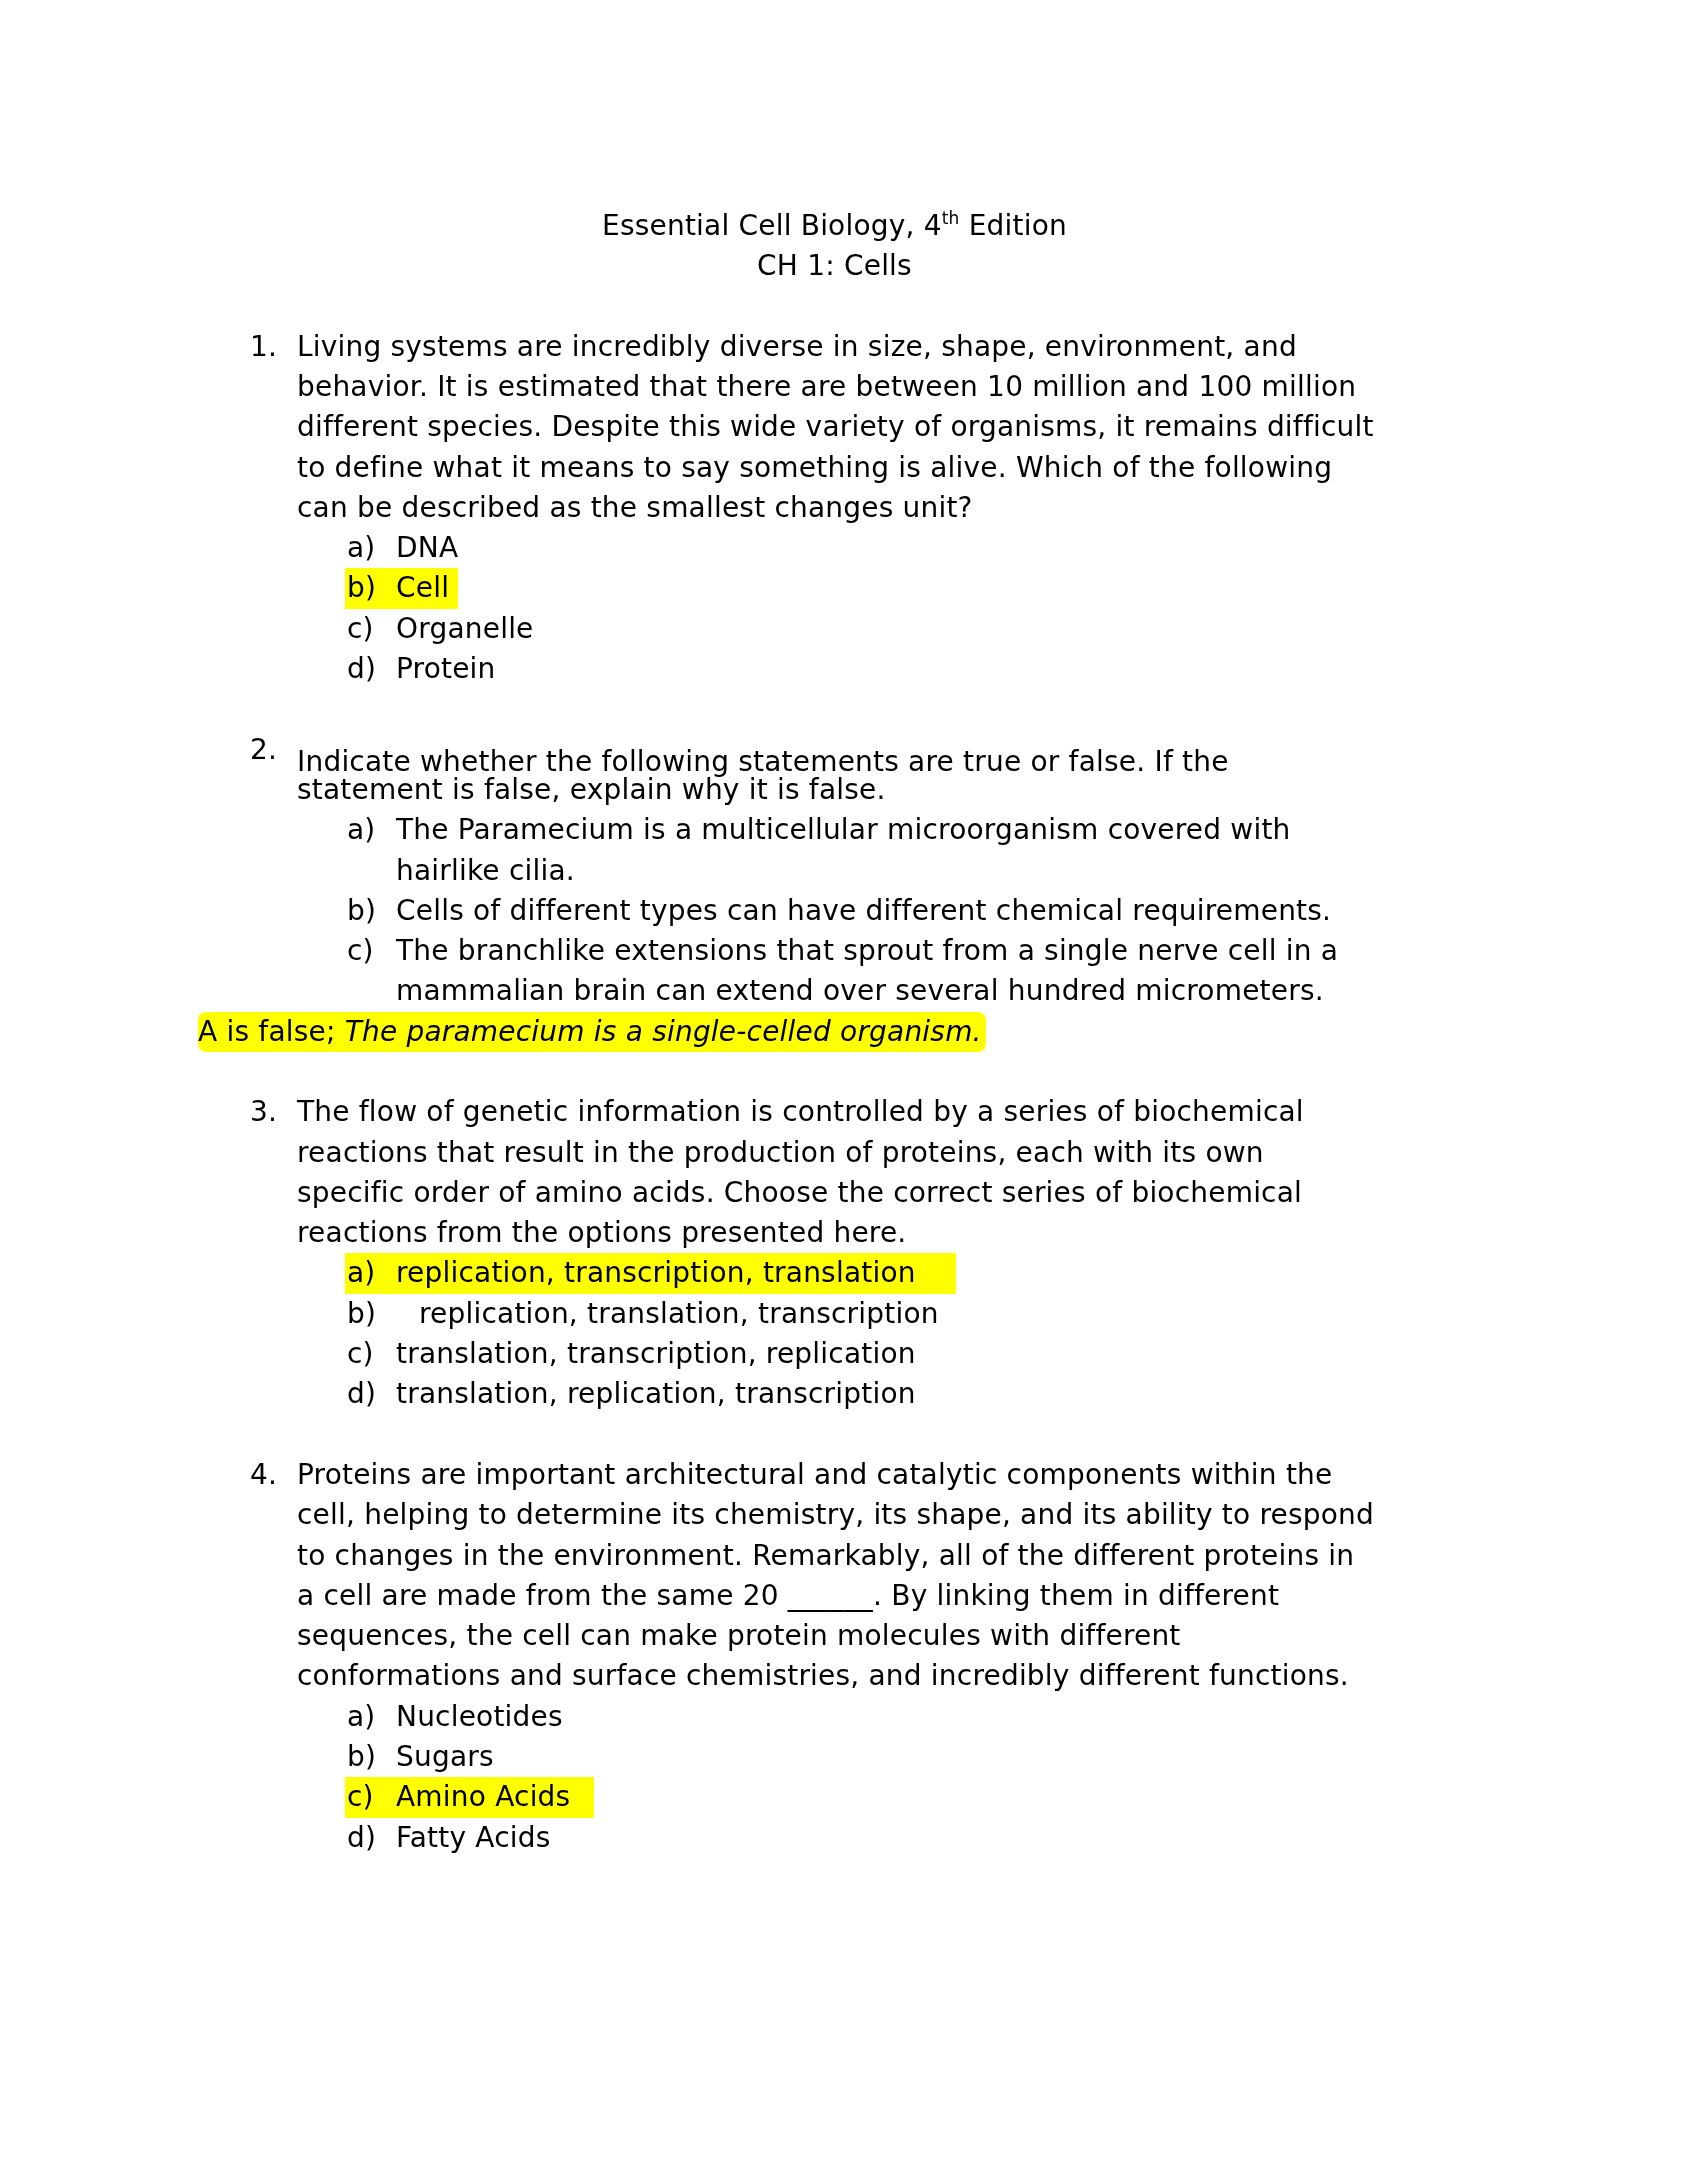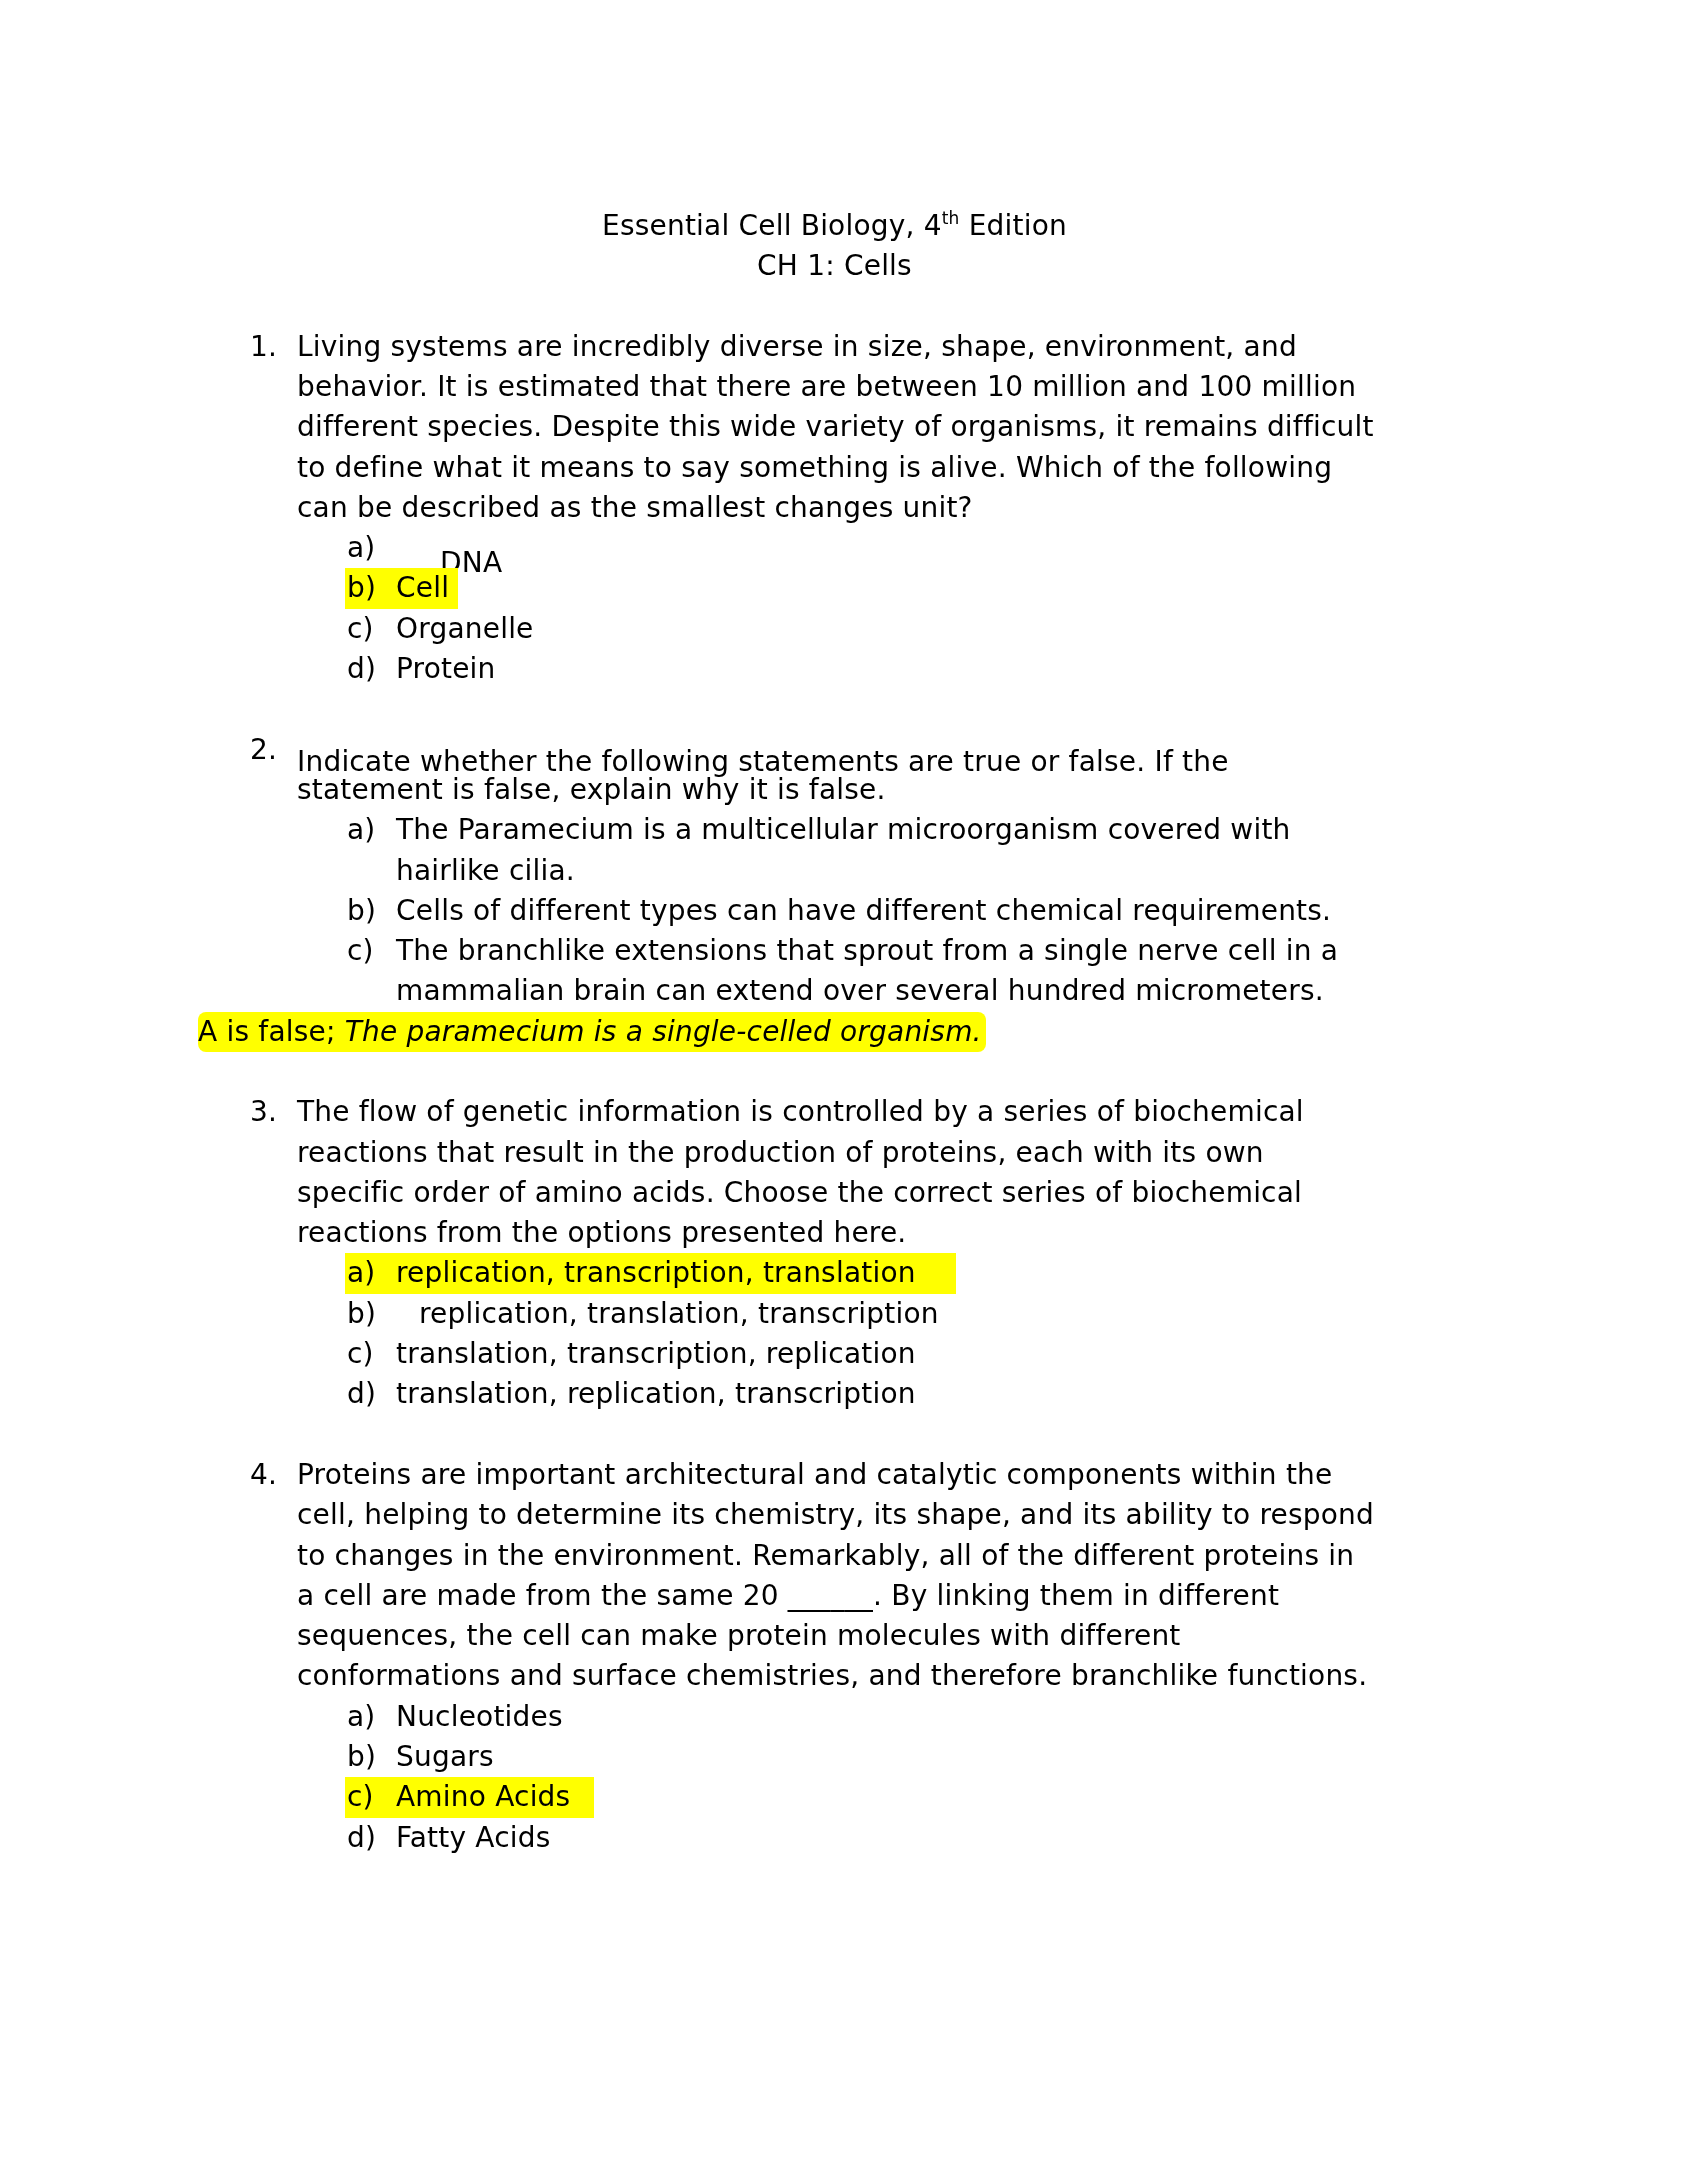--- a/index.html
+++ b/index.html
@@ -35,21 +35,21 @@
   <section>
     <div class="line num" style="top:327px;">1.</div>
     <div class="line qtext" style="top:327px;">Living systems are incredibly diverse in size, shape, environment, and</div>
     <div class="line qtext" style="top:367px;">behavior. It is estimated that there are between 10 million and 100 million</div>
     <div class="line qtext" style="top:407px;">different species. Despite this wide variety of organisms, it remains difficult</div>
     <div class="line qtext" style="top:448px;">to define what it means to say something is alive. Which of the following</div>
     <div class="line qtext" style="top:488px;">can be described as the smallest changes unit?</div>
 
     <div>
       <div class="line optlabel" style="top:528px;">a)</div>
-      <div class="line opttext" style="top:543px;margin-left:44px;">DNA</div>
+      <div class="line opttext" style="top:528px;">DNA</div>
     </div>
     <div>
       <div class="hl-opt" style="top:568px; width:113px;"></div>
       <div class="line optlabel" style="top:568px;">b)</div>
       <div class="line opttext" style="top:568px;">Cell</div>
     </div>
     <div>
       <div class="line optlabel" style="top:609px;">c)</div>
       <div class="line opttext" style="top:609px;">Organelle</div>
     </div>
@@ -108,21 +108,21 @@
     </div>
   </section>
 
   <section>
     <div class="line num" style="top:1455px;">4.</div>
     <div class="line qtext" style="top:1455px;">Proteins are important architectural and catalytic components within the</div>
     <div class="line qtext" style="top:1495px;">cell, helping to determine its chemistry, its shape, and its ability to respond</div>
     <div class="line qtext" style="top:1536px;">to changes in the environment. Remarkably, all of the different proteins in</div>
     <div class="line qtext" style="top:1576px;">a cell are made from the same 20 ______.  By linking them in different</div>
     <div class="line qtext" style="top:1616px;">sequences, the cell can make protein molecules with different</div>
-    <div class="line qtext" style="top:1656px;">conformations and surface chemistries, and therefore branchlike functions.</div>
+    <div class="line qtext" style="top:1656px;">conformations and surface chemistries, and incredibly different functions.</div>
 
     <div>
       <div class="line optlabel" style="top:1697px;">a)</div>
       <div class="line opttext" style="top:1697px;">Nucleotides</div>
     </div>
     <div>
       <div class="line optlabel" style="top:1737px;">b)</div>
       <div class="line opttext" style="top:1737px;">Sugars</div>
     </div>
     <div>

